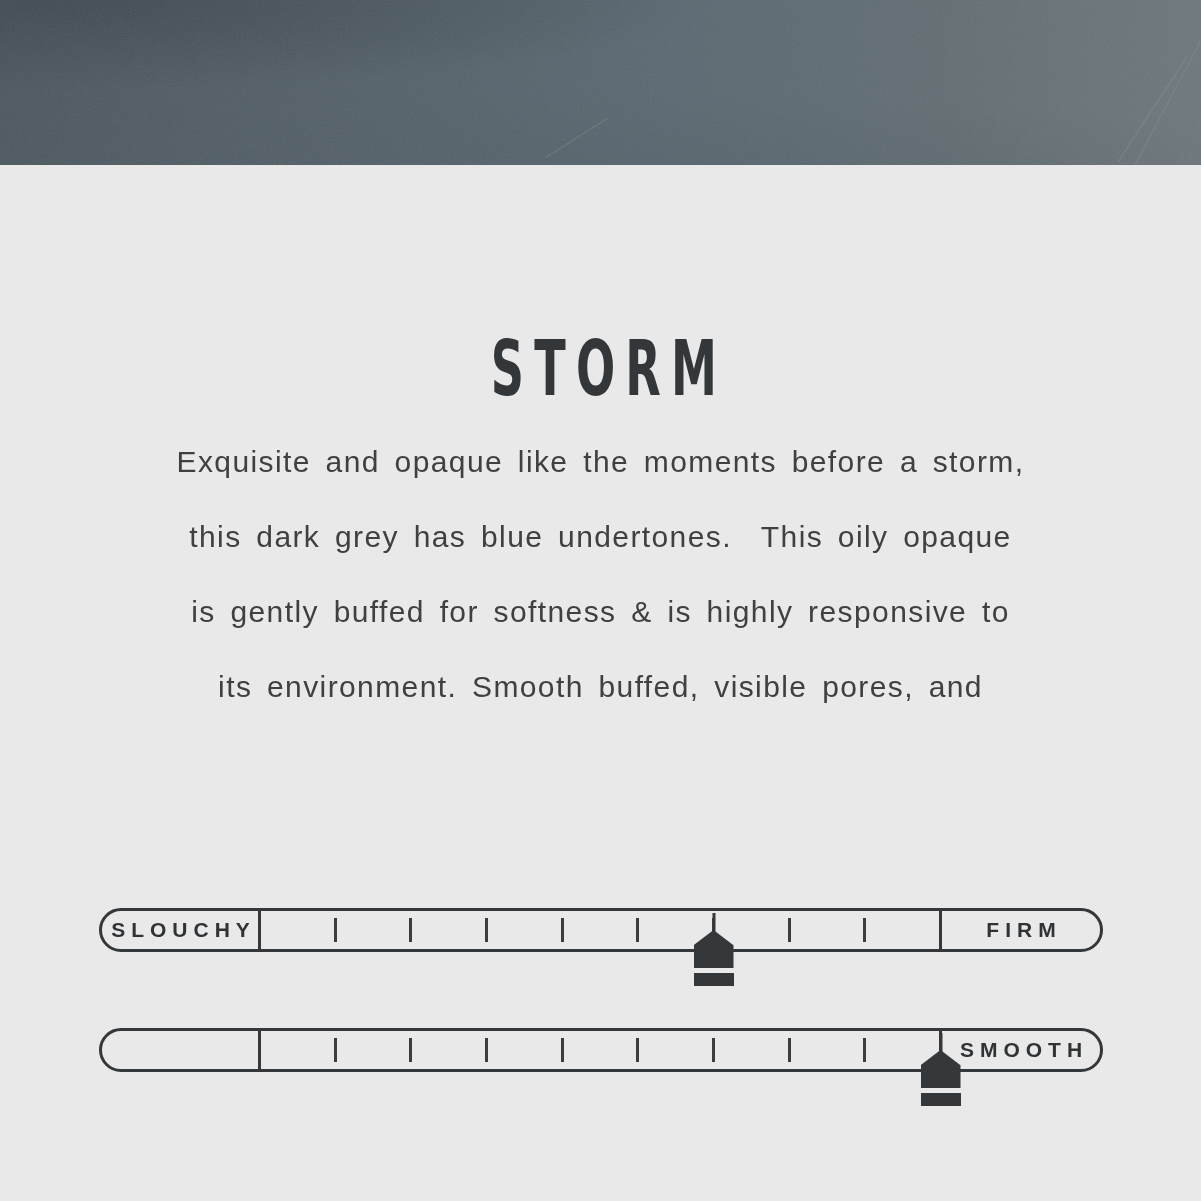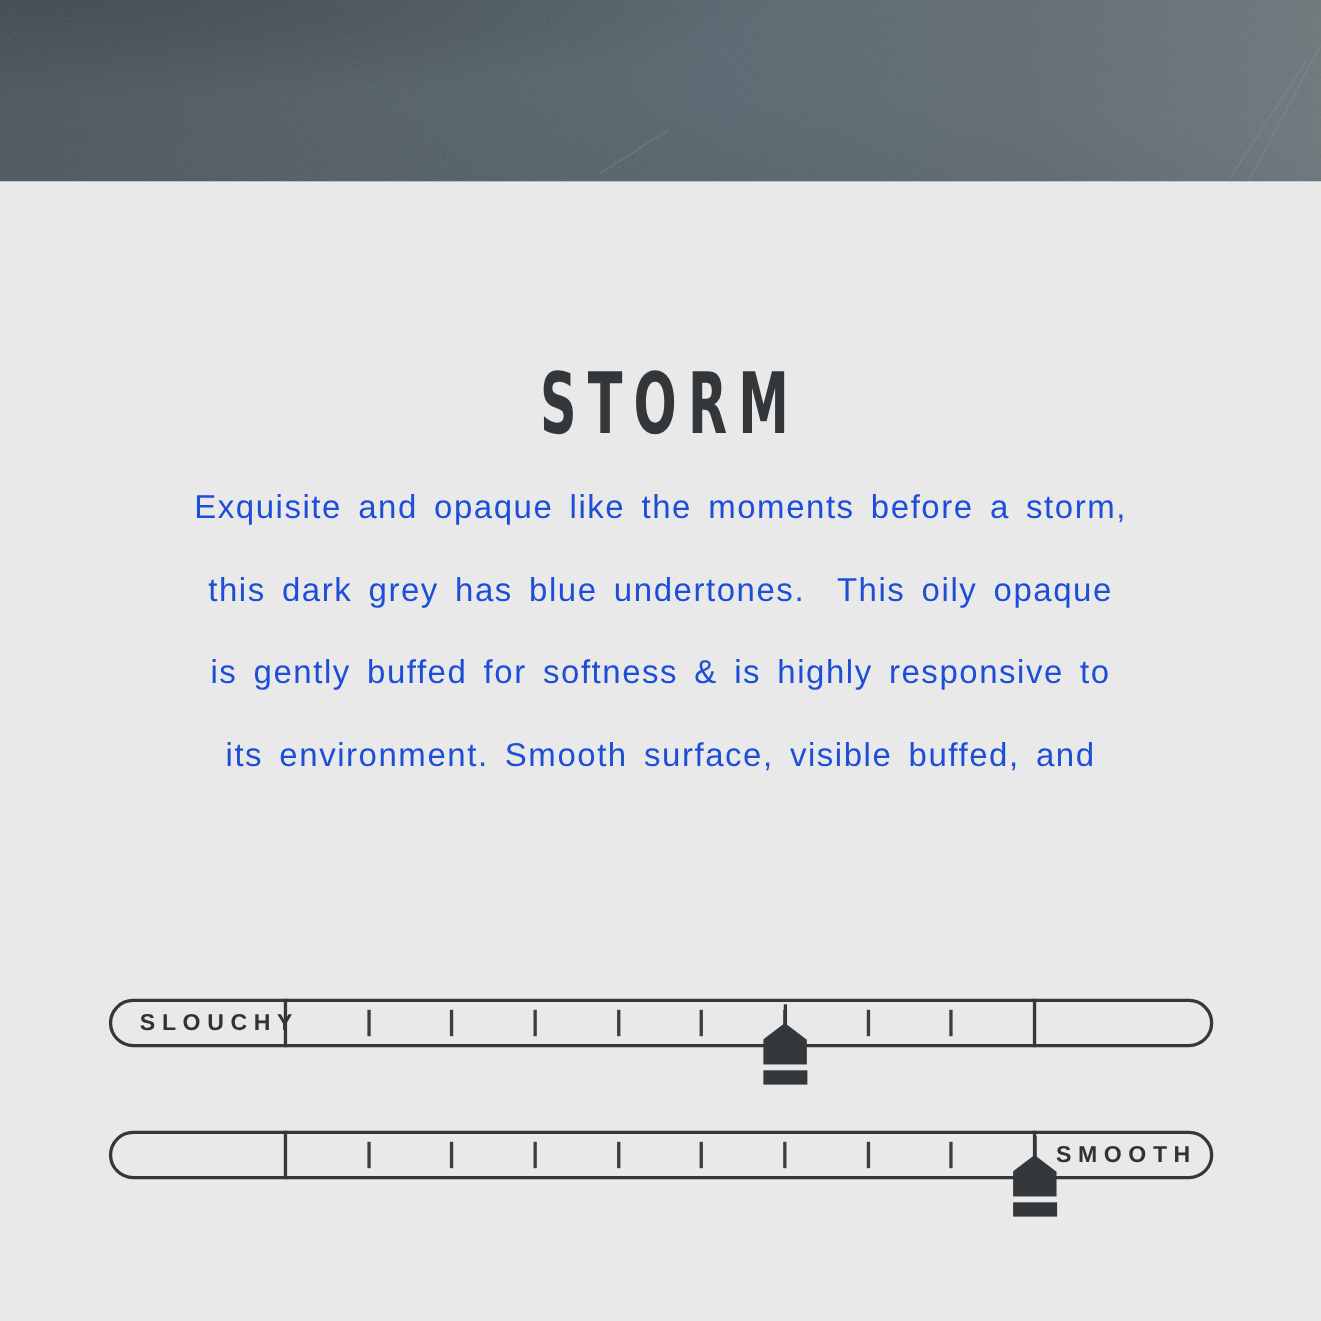--- a/index.html
+++ b/index.html
@@ -34,21 +34,21 @@
     color: #33373a;
     transform: scaleX(0.60);
     transform-origin: 50% 50%;
     white-space: nowrap;
   }
   .desc {
     position: absolute;
     left: 0; top: 424px;
     width: 100%;
     text-align: center;
-    color: #1d4ed8;
+    color: #404040;
     font-size: 30px;
     line-height: 75px;
     letter-spacing: 1.4px;
     word-spacing: 5px;
   }
   .desc-line { white-space: pre; }
 
   .slider {
     position: absolute;
     left: 99px;
@@ -78,21 +78,21 @@
     line-height: 38px;
     font-weight: bold;
     font-size: 21px;
     letter-spacing: 6px;
     padding-left: 6px;
     box-sizing: border-box;
     color: #2f3336;
     text-align: center;
     white-space: nowrap;
   }
-  .s-label.left  { left: 0; width: 157px; margin-left: 16px; }
+  .s-label.left  { left: 0; width: 157px; }
   .s-label.right { left: 840px; width: 158px; }
 
   .tick {
     position: absolute;
     top: 7px;
     width: 3px;
     height: 24px;
     background: #3a3e41;
   }
   .marker {
@@ -169,27 +169,28 @@
   </svg>
 
   <div class="title-wrap">
     <h1 class="title">STORM</h1>
   </div>
 
   <div class="desc">
     <div class="desc-line">Exquisite and opaque like the moments before a storm,</div>
     <div class="desc-line">this dark grey has blue undertones.  This oily opaque</div>
     <div class="desc-line">is gently buffed for softness &amp; is highly responsive to</div>
-    <div class="desc-line">its environment. Smooth surface, visible buffed, and</div>
+    <div class="desc-line">its environment. Smooth buffed, visible pores, and</div>
   </div>
 
   <div class="slider s0">
     <span class="s-label left">SLOUCHY</span>
     <span class="divider d1"></span>
     <span class="divider d2"></span>
+    <span class="s-label right">FIRM</span>
   <span class="tick" style="left: 231.667px;"></span>
       <span class="tick" style="left: 307.333px;"></span>
       <span class="tick" style="left: 383px;"></span>
       <span class="tick" style="left: 458.667px;"></span>
       <span class="tick" style="left: 534.333px;"></span>
       <span class="tick" style="left: 610px;"></span>
       <span class="tick" style="left: 685.667px;"></span>
       <span class="tick" style="left: 761.333px;"></span>
       <span class="marker" style="left: 611.5px;">
         <span class="stem"></span>

